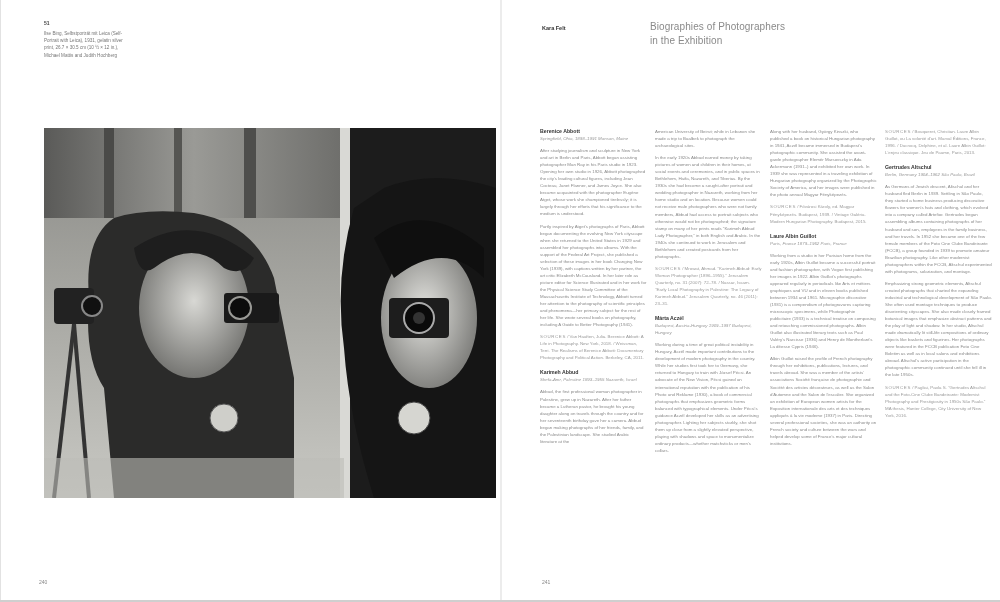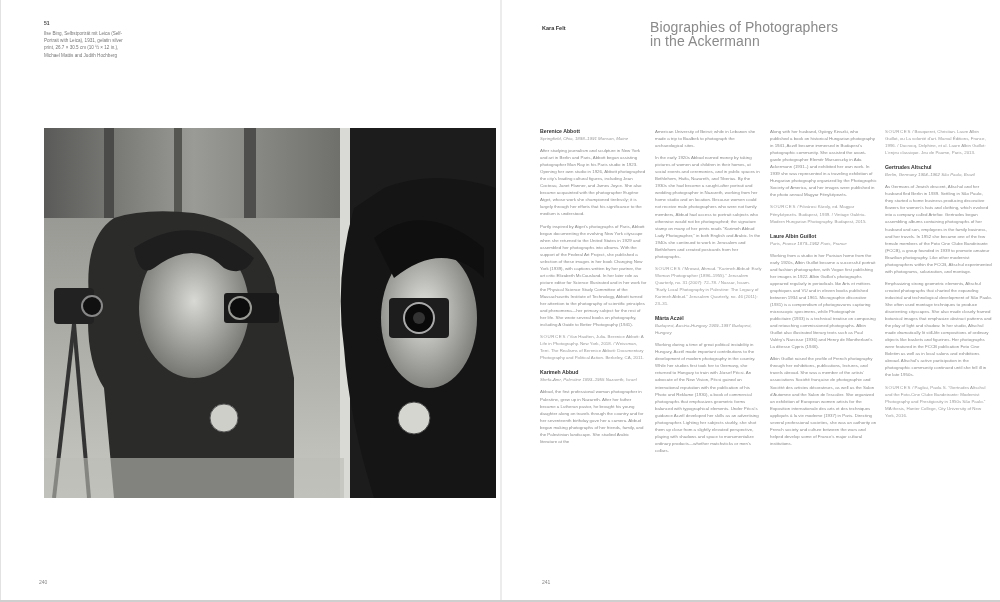--- a/index.html
+++ b/index.html
@@ -14,21 +14,21 @@
   .fig-num { position: absolute; left: 43px; top: 20px; font-size: 5px; font-weight: bold; color: #444; }
   .fig-caption { position: absolute; left: 43px; top: 30px; width: 80px; font-size: 4.6px; line-height: 7.2px; color: #777; }
 
   .photo { position: absolute; left: 43px; top: 128px; width: 452px; height: 370px; overflow: hidden; background: #2a2a2a; }
 
   .page-num { position: absolute; top: 579px; font-size: 5px; color: #888; }
   .page-num.left { left: 38px; }
   .page-num.right { left: 40px; }
 
   .author { position: absolute; left: 40px; top: 25px; font-size: 5.5px; font-weight: bold; color: #333; }
-  .section-title { position: absolute; left: 148px; top: 20px; font-size: 14px; line-height: 14px; color: #8a8a8a; font-weight: 300; letter-spacing: 0.1px; }
+  .section-title { position: absolute; left: 148px; top: 20px; font-size: 10px; line-height: 14px; color: #8a8a8a; font-weight: 300; letter-spacing: 0.1px; }
 
   .columns { position: absolute; left: 38px; top: 128px; width: 452px; height: 440px; display: flex; gap: 8px; }
   .col { width: 107px; font-size: 4.4px; line-height: 7.05px; color: #8a8a8a; }
   .bio { margin-bottom: 8px; }
   .bio-name { font-size: 5.2px; font-weight: bold; color: #333; line-height: 7px; }
   .bio-dates { font-style: italic; color: #999; margin-bottom: 5px; }
   .bio-p { margin-bottom: 5px; }
   .bio-sources { color: #9a9a9a; margin-bottom: 5px; }
   .bio-sources .lbl { letter-spacing: 0.6px; }
 </style>
@@ -103,21 +103,21 @@
 
     <div class="page-num left">240</div>
   </div>
 
   <div class="gutter"></div>
 
   <div class="page-right">
     <div class="author">Kara Felt</div>
     <div class="section-title">
       <div>Biographies of Photographers</div>
-      <div>in the Ackermann</div>
+      <div>in the Exhibition</div>
     </div>
 
     <div class="columns" id="columns">
         <div class="col">
           <div class="bio">
             <div class="bio-name">Berenice Abbott</div>
             <div class="bio-dates">Springfield, Ohio, 1898–1991 Monson, Maine</div>
             <p class="bio-p">After studying journalism and sculpture in New York and art in Berlin and Paris, Abbott began assisting photographer Man Ray in his Paris studio in 1923. Opening her own studio in 1926, Abbott photographed the city's leading cultural figures, including Jean Cocteau, Janet Flanner, and James Joyce. She also became acquainted with the photographer Eugène Atget, whose work she championed tirelessly; it is largely through her efforts that his significance to the medium is understood.</p>
             <p class="bio-p">Partly inspired by Atget's photographs of Paris, Abbott began documenting the evolving New York cityscape when she returned to the United States in 1929 and assembled her photographs into albums. With the support of the Federal Art Project, she published a selection of these images in her book Changing New York (1939), with captions written by her partner, the art critic Elizabeth McCausland. In her later role as picture editor for Science Illustrated and in her work for the Physical Science Study Committee of the Massachusetts Institute of Technology, Abbott turned her attention to the photography of scientific principles and phenomena—her primary subject for the rest of her life. She wrote several books on photography, including A Guide to Better Photography (1941).</p>
             <div class="bio-sources"><span class="lbl">SOURCES</span><span> / </span><span>Van Haaften, Julia. Berenice Abbott: A Life in Photography. New York, 2018. / Weissman, Terri. The Realisms of Berenice Abbott: Documentary Photography and Political Action. Berkeley, CA, 2011.</span></div>

